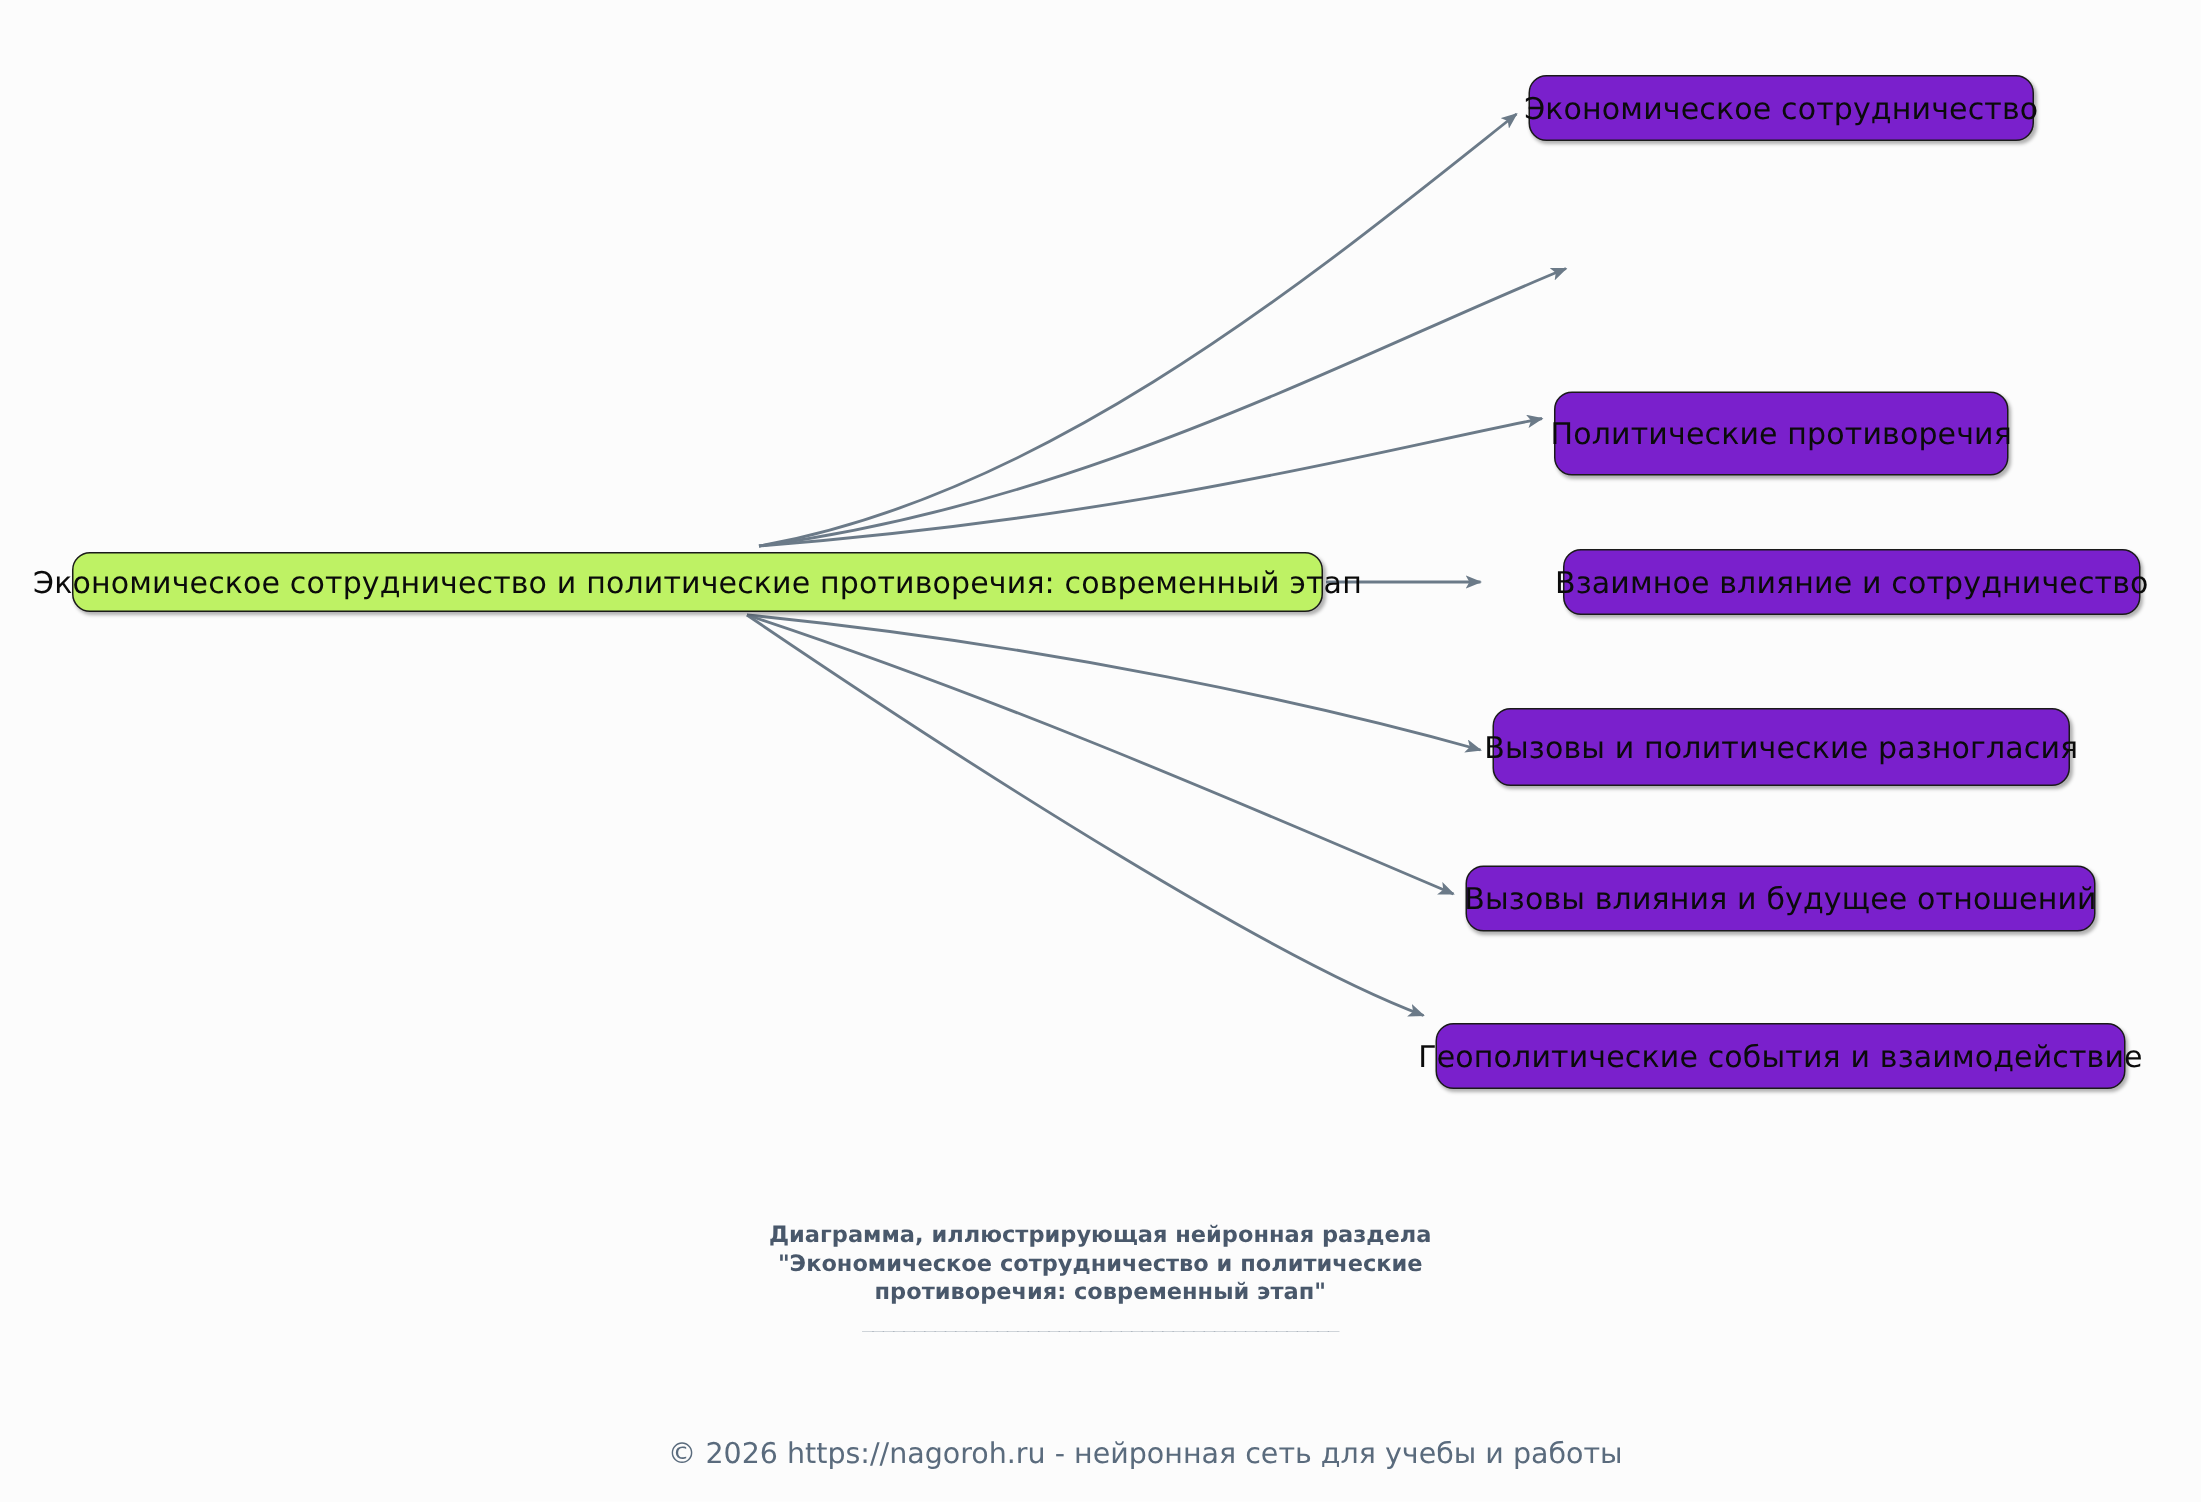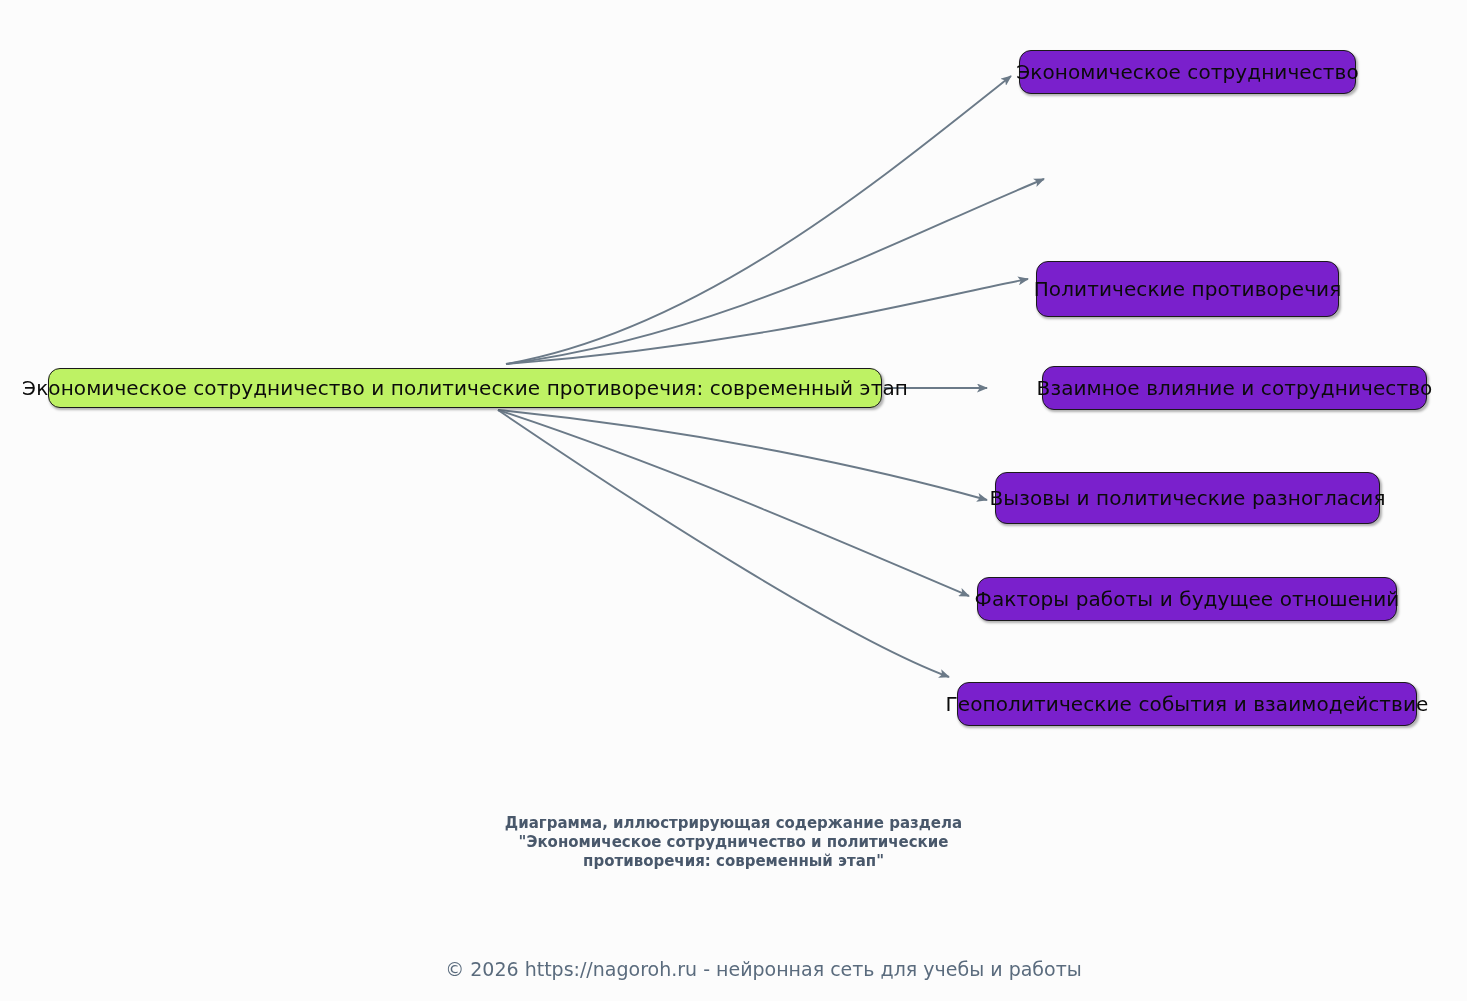--- a/index.html
+++ b/index.html
@@ -114,26 +114,26 @@
 
   <div class="node node-leaf" style="left:1019px; top:50px; width:337px; height:44px;">Экономическое сотрудничество</div>
 
 
   <div class="node node-leaf" style="left:1036px; top:261px; width:303px; height:56px;">Политические противоречия</div>
 
   <div class="node node-leaf" style="left:995px; top:366px; width:385px; height:44px;margin-left:47px;">Взаимное влияние и сотрудничество</div>
 
   <div class="node node-leaf" style="left:995px; top:472px; width:385px; height:52px;">Вызовы и политические разногласия</div>
 
-  <div class="node node-leaf" style="left:977px; top:577px; width:420px; height:44px;">Факторы работы и будущее отношений</div>
+  <div class="node node-leaf" style="left:977px; top:577px; width:420px; height:44px;">Вызовы влияния и будущее отношений</div>
 
   <div class="node node-leaf" style="left:957px; top:682px; width:460px; height:44px;">Геополитические события и взаимодействие</div>
 
   <div class="caption" style="top:814px;">
-    <span class="caption-line">Диаграмма, иллюстрирующая содержание раздела</span>
+    <span class="caption-line">Диаграмма, иллюстрирующая нейронная раздела</span>
     <span class="caption-line">"Экономическое сотрудничество и политические</span>
     <span class="caption-line">противоречия: современный этап"</span>
   </div>
 
   <div class="sep" style="top:872px;">______________________________________________</div>
 
   <div class="footer" style="top:958px;padding-left:30px;">© 2026 https://nagoroh.ru - нейронная сеть для учебы и работы</div>
 
 </div>
 

